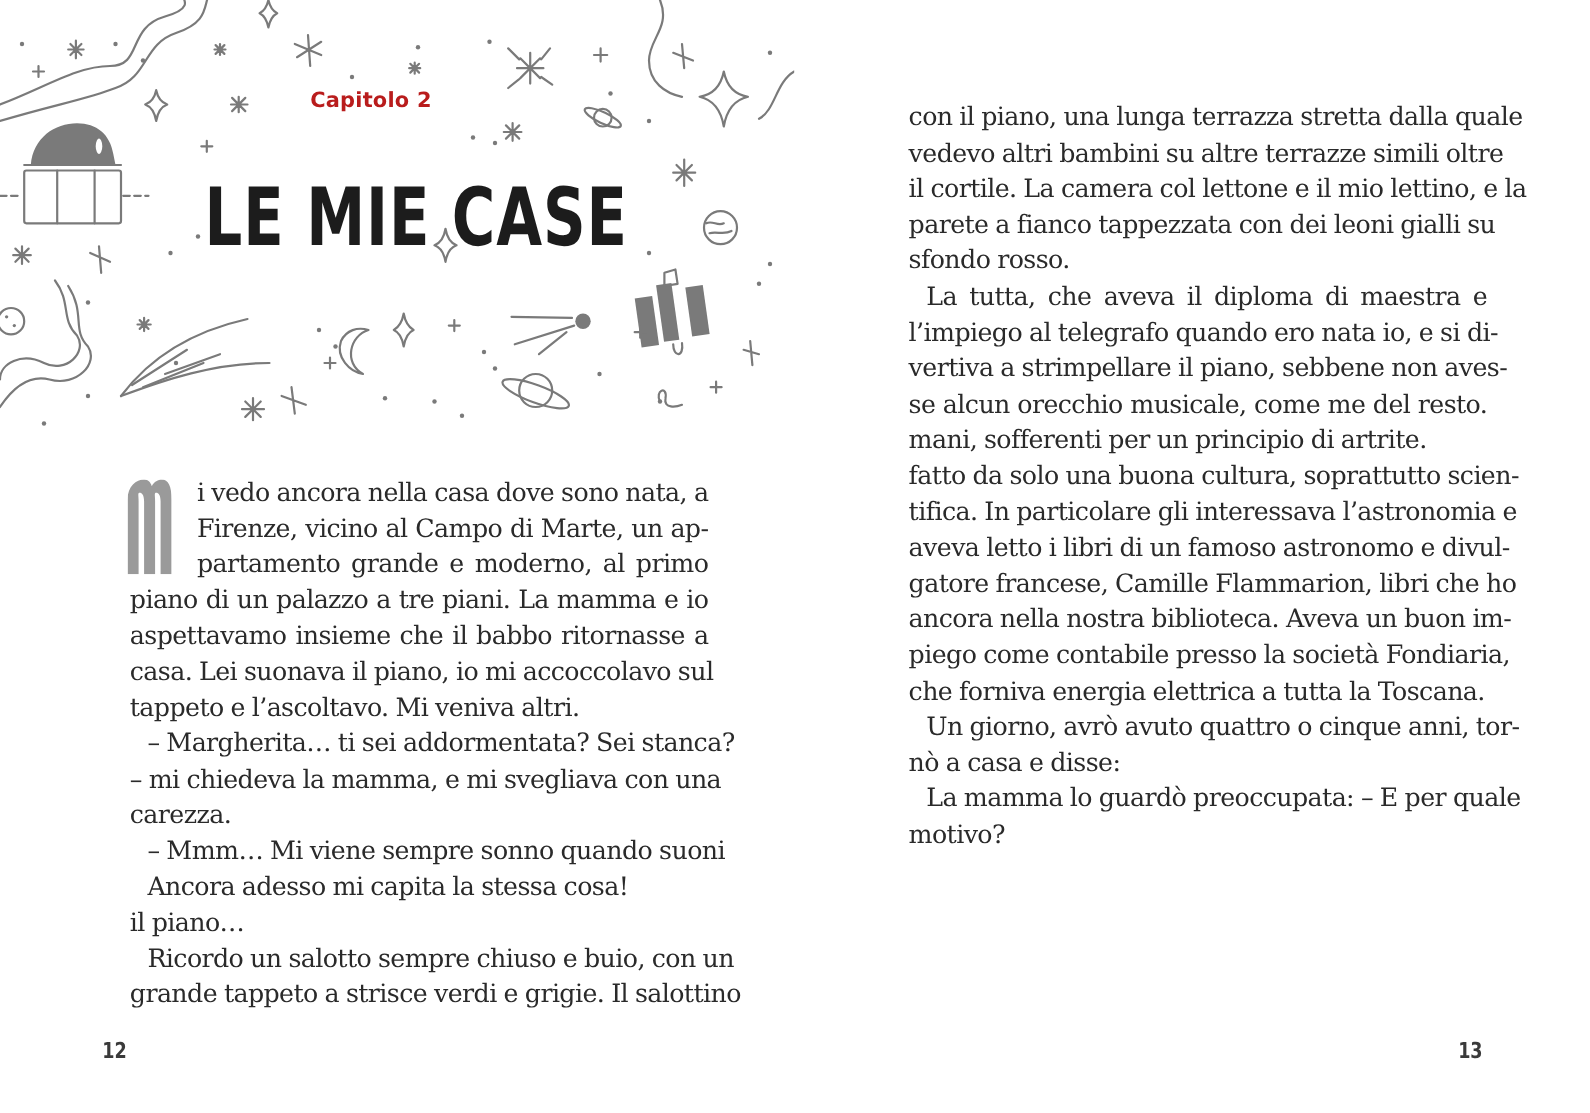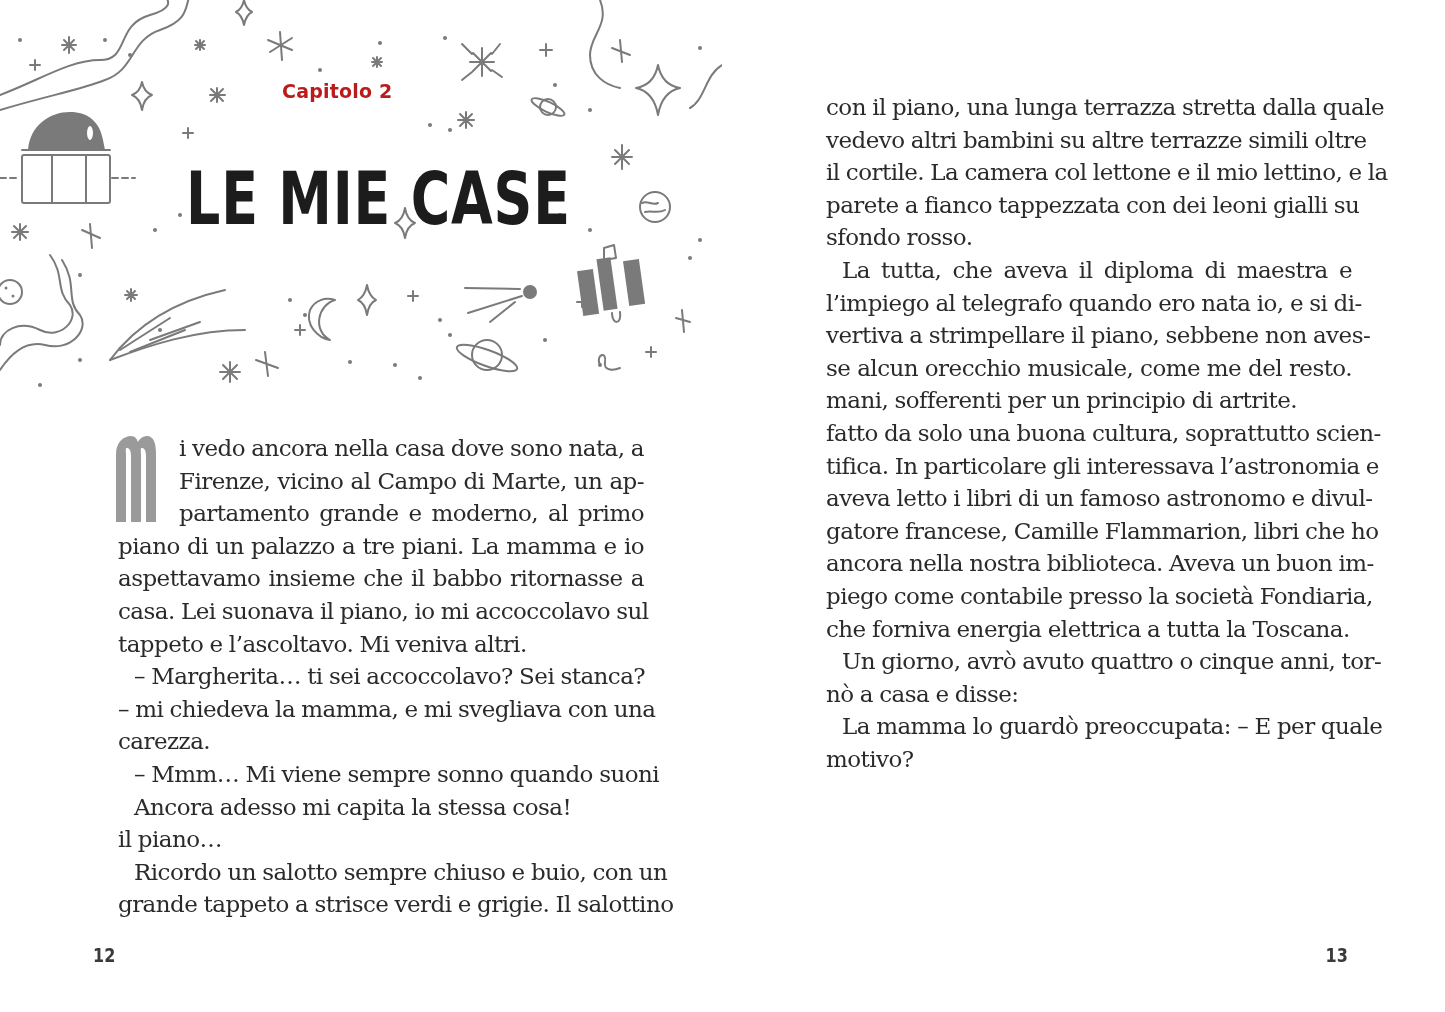--- a/index.html
+++ b/index.html
@@ -205,21 +205,21 @@
     <svg class="dropcap" viewBox="0 0 40 86" xmlns="http://www.w3.org/2000/svg">
       <path d="M0,86 L0,18 C0,6 8,0 15,0 C19,0 21,3 22,6 C24,2 28,0 31,0 C37,0 40,6 40,18 L40,86 L30,86 L30,20 C30,14 28,12 26,12 C24,12 25,14 25,20 L25,86 L15,86 L15,20 C15,14 13,12 11,12 C9,12 10,14 10,20 L10,86 Z" fill="#9a9a9a"></path>
     </svg>
     <span class="line dc">i vedo ancora nella casa dove sono nata, a</span>
     <span class="line dc">Firenze, vicino al Campo di Marte, un ap-</span>
     <span class="line dc">partamento grande e moderno, al primo</span>
     <span class="line">piano di un palazzo a tre piani. La mamma e io</span>
     <span class="line">aspettavamo insieme che il babbo ritornasse a</span>
     <span class="line">casa. Lei suonava il piano, io mi accoccolavo sul</span>
     <span class="line last">tappeto e l’ascoltavo. Mi veniva altri.</span>
-    <span class="line indent">– Margherita… ti sei accoccolavo? Sei stanca?</span>
+    <span class="line indent">– Margherita… ti sei addormentata? Sei stanca?</span>
     <span class="line">– mi chiedeva la mamma, e mi svegliava con una</span>
     <span class="line last">carezza.</span>
     <span class="line indent">– Mmm… Mi viene sempre sonno quando suoni</span>
     <span class="line indent last"> Ancora adesso mi capita la stessa cosa!</span>
     <span class="line last">il piano…</span>
     <span class="line indent">Ricordo un salotto sempre chiuso e buio, con un</span>
     <span class="line">grande tappeto a strisce verdi e grigie. Il salottino</span>
   </div>
 
   <div class="page-number pn-left">12</div>

